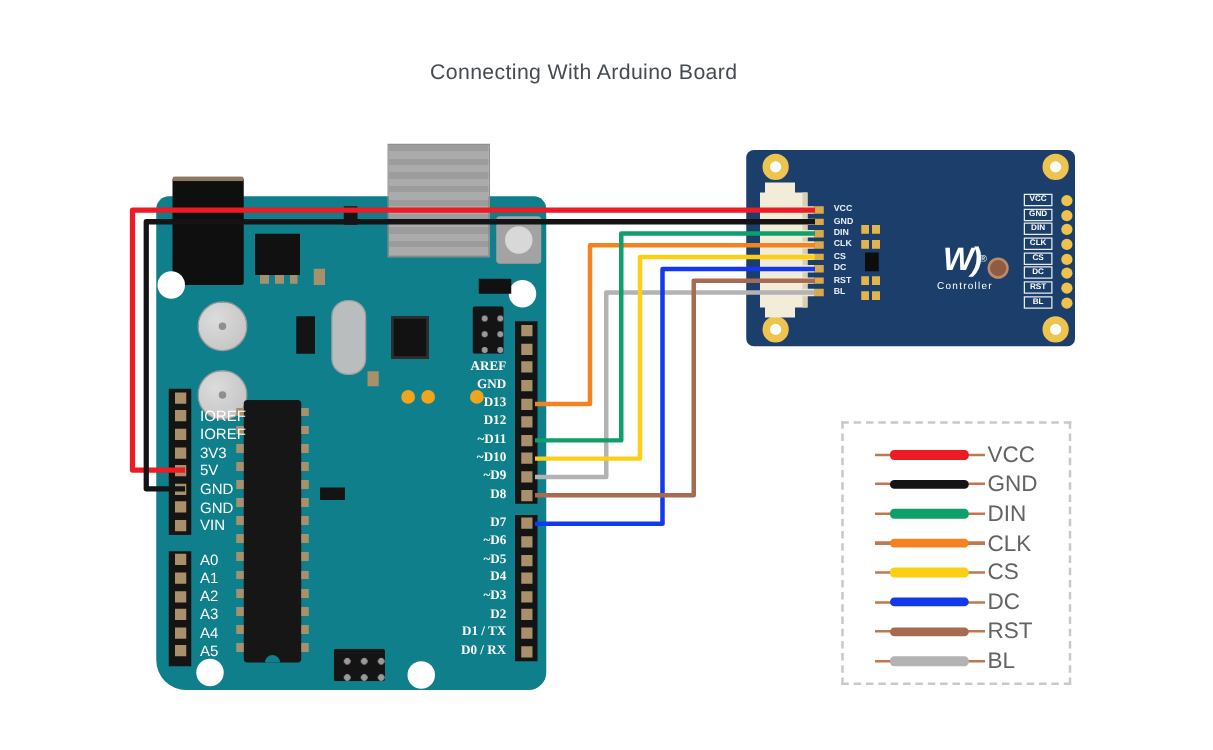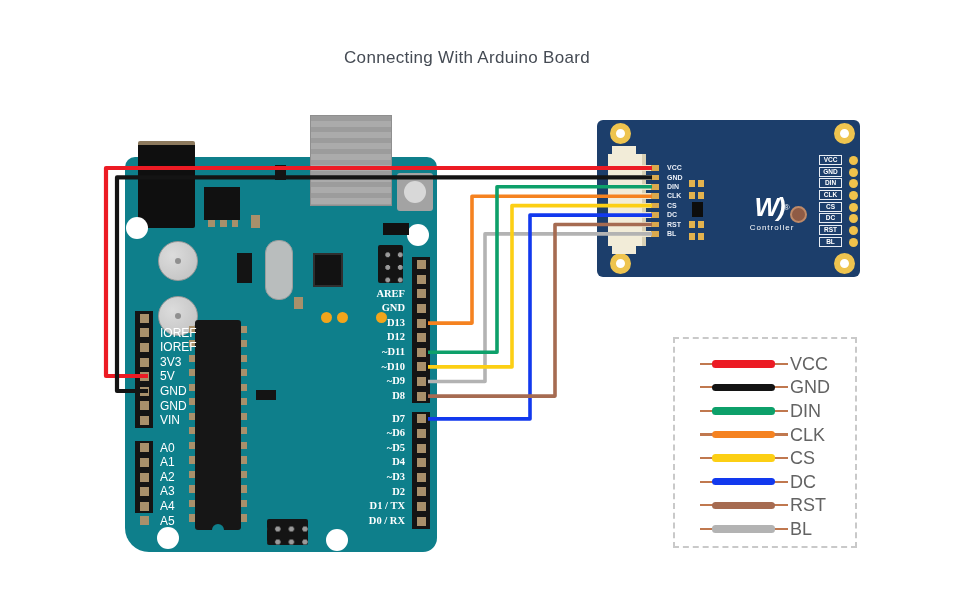--- a/index.html
+++ b/index.html
@@ -155,21 +155,21 @@
       <div class="row">
           <span class="pin"></span>
           <span class="lbl-l">GND</span>
         </div>
       <div class="row">
           <span class="pin"></span>
           <span class="lbl-l">VIN</span>
         </div>
     </div>
 
-    <div class="hdr" style="left:10px;top:283.6px;height:72px;">
+    <div class="hdr" style="left:10px;top:283.6px;height:92px;">
       <div class="row">
           <span class="pin"></span>
           <span class="lbl-l">A0</span>
         </div>
       <div class="row">
           <span class="pin"></span>
           <span class="lbl-l">A1</span>
         </div>
       <div class="row">
           <span class="pin"></span>

